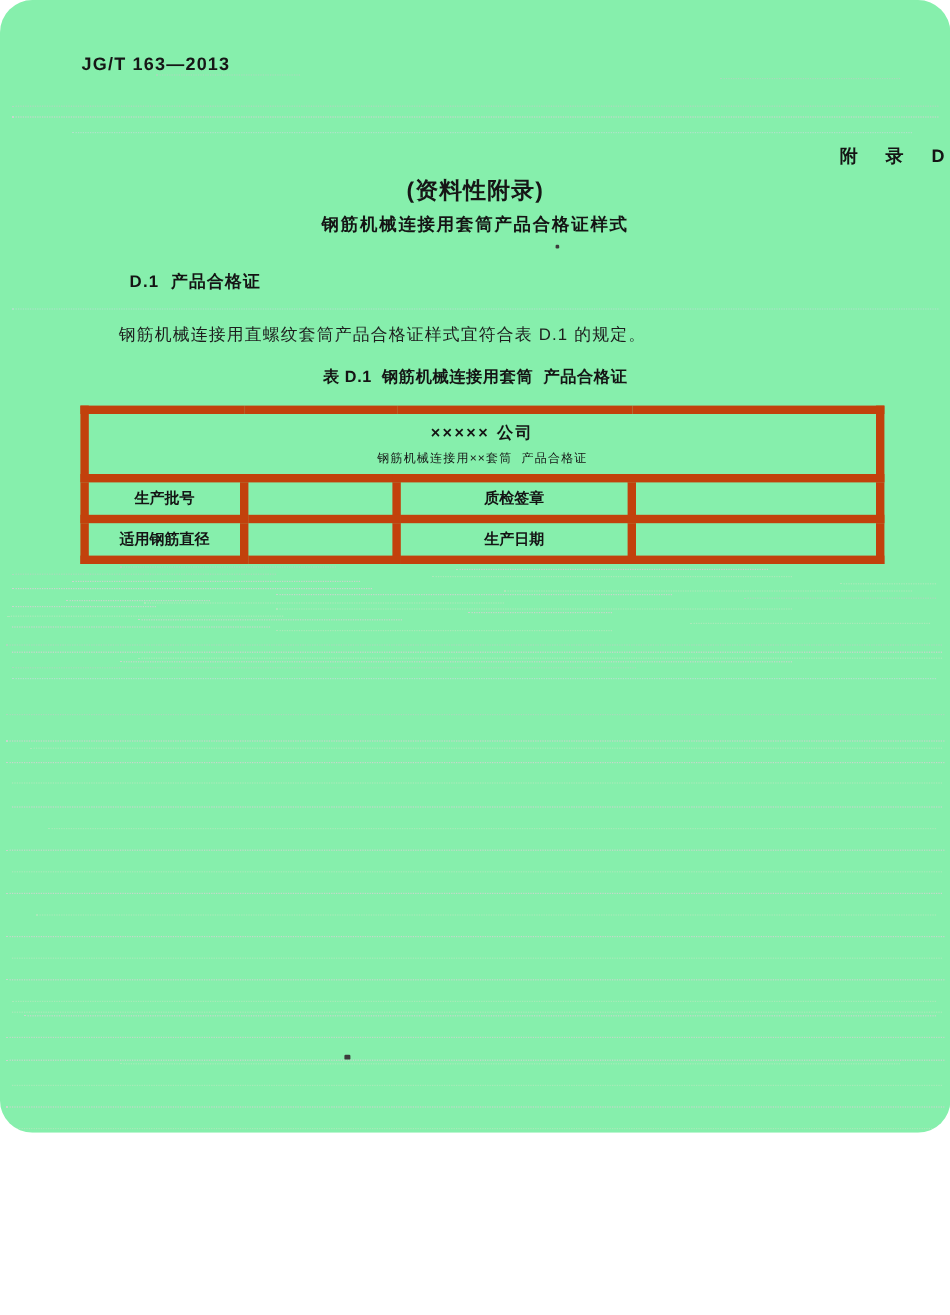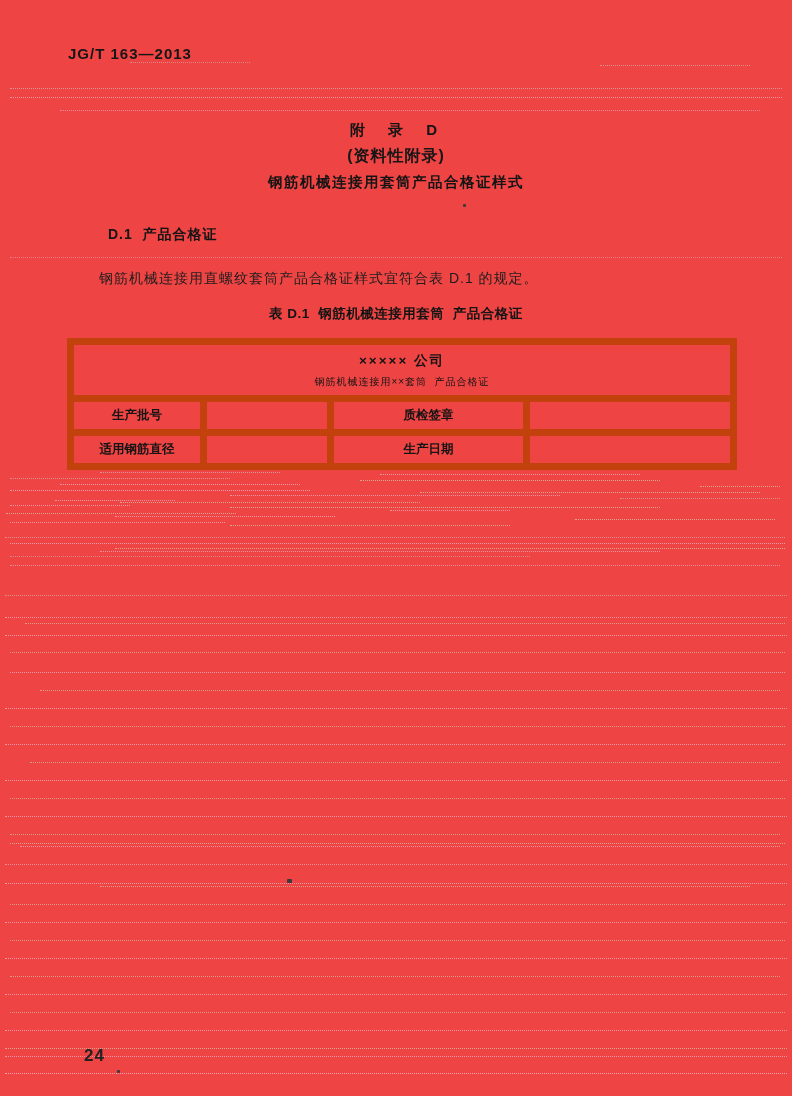--- a/index.html
+++ b/index.html
@@ -1,32 +1,32 @@
 <!DOCTYPE html>
 <html><head>
 <meta charset="utf-8">
 <style>
   html,body { margin:0; padding:0; background:#ffffff; }
   .page {
-    position:relative; width:792px; height:1096px; background:#ef4444;
-    font-family:"Liberation Sans", sans-serif; color:#1b1b1b; overflow:hidden;
+    position:relative; width:792px; height:944px; background:#86efac;
+    font-family:"Liberation Sans", sans-serif; color:#1b1b1b; overflow:hidden;border-radius:27px;
   }
   .abs { position:absolute; }
   .pre { white-space:pre; }
 
   #header-code {
     left:68px; top:45px; font-size:15px; font-weight:bold; letter-spacing:1px;
     color:#161616;
   }
   .title-block { left:0; top:121px; width:792px; text-align:center; }
   #appendix-title {
-    font-size:15px; font-weight:bold; letter-spacing:5px; word-spacing:9px; color:#141414;
+    font-size:15px; font-weight:bold; letter-spacing:5px; word-spacing:9px; color:#141414;text-align:right;
   }
   #appendix-note {
-    margin-top:6px; font-size:16px; font-weight:bold; letter-spacing:1px; color:#161616;
+    margin-top:6px; font-size:19px; font-weight:bold; letter-spacing:1px; color:#161616;
   }
   #appendix-subject {
     margin-top:6px; font-size:14.5px; font-weight:bold; letter-spacing:1.5px; color:#141414;
   }
   #section-heading {
     left:68px; top:226px; font-size:14px; font-weight:bold; letter-spacing:1px; color:#141414;padding-left:40px;
   }
   #body-paragraph {
     left:99px; top:270px; font-size:14px; letter-spacing:1px; color:#1d1d1d;
   }

